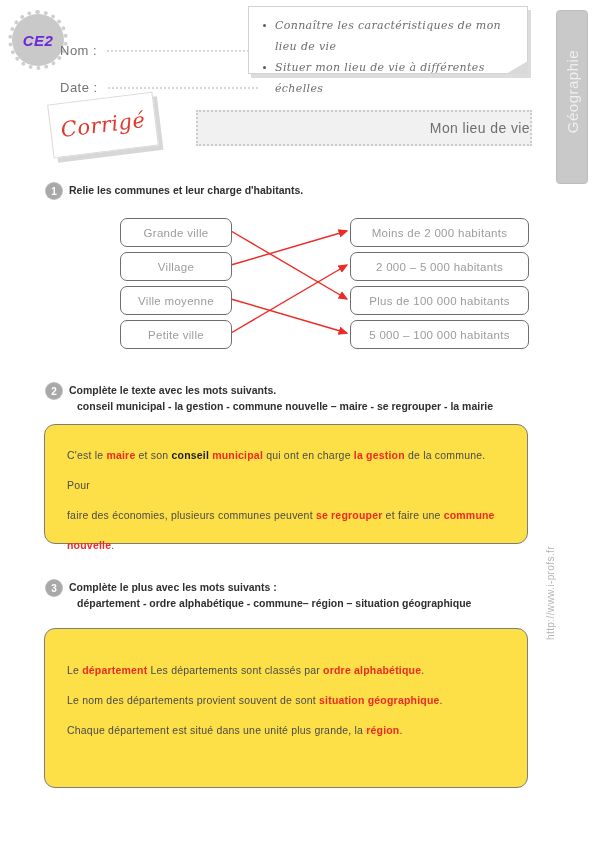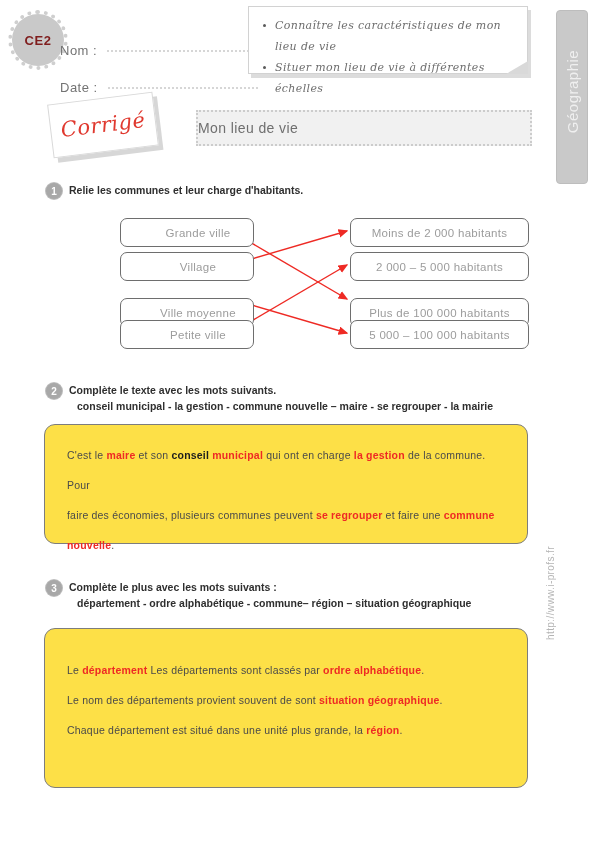--- a/index.html
+++ b/index.html
@@ -7,22 +7,22 @@
        font-family:"Liberation Sans","DejaVu Sans",sans-serif;color:#3a3a3a;}
 
   
   #header{position:absolute;left:0;top:0;width:610px;height:175px;}
 
   #ce2-badge{position:absolute;left:12px;top:14px;width:52px;height:52px;}
   #ce2-badge .disc{position:absolute;inset:0;border-radius:50%;
       background:#c9c9c9;display:flex;align-items:center;justify-content:center;}
   #ce2-badge .spikes{position:absolute;inset:-4px;border-radius:50%;
       border:4px dotted #cfcfcf;}
-  #ce2-badge .txt{color:#7f1d1d;font-size:13px;font-weight:bold;letter-spacing:.5px;
-      position:relative;z-index:2;}
+  #ce2-badge .txt{color:#6d28d9;font-size:15px;font-weight:bold;letter-spacing:.5px;
+      position:relative;z-index:2;font-style:italic;}
 
   .field{position:absolute;font-size:13px;color:#737373;letter-spacing:.5px;}
   #nom-field{left:60px;top:42px;}
   #date-field{left:60px;top:79px;}
   .field .lbl{display:inline-block;}
   .field .dots{display:inline-block;width:150px;border-bottom:2px dotted #d6d6d6;
       margin-left:6px;vertical-align:3px;height:8px;}
 
   
   #objectives{position:absolute;left:248px;top:6px;width:278px;height:66px;
@@ -41,21 +41,21 @@
   #corrige{position:absolute;left:50px;top:98px;width:104px;height:52px;
       background:#ffffff;border:1px solid #d9d9d9;
       transform:rotate(-7deg);box-shadow:4px 5px 0 0 #d7d7d7;
       display:flex;align-items:center;justify-content:center;}
   #corrige .txt{color:#e0392f;font-size:21px;
       font-family:"DejaVu Serif",serif;font-style:italic;letter-spacing:.5px;}
 
   
   #title-bar{position:absolute;left:196px;top:110px;width:332px;height:32px;
       background:#f1f1f1;border:2px dotted #cccccc;
-      display:flex;align-items:center;justify-content:flex-start;}
+      display:flex;align-items:center;justify-content:flex-end;}
   #title-bar .txt{font-size:14px;color:#6f6f6f;letter-spacing:.4px;}
 
   
   #side-tab{position:absolute;left:556px;top:10px;width:30px;height:172px;
       background:#c9c9c9;border:1px solid #bdbdbd;border-radius:4px;}
   #side-tab .label{position:absolute;left:-55px;top:72px;width:140px;
       text-align:center;transform:rotate(-90deg);
       color:#efefef;font-size:15px;letter-spacing:.5px;}
   #fiche-circle{position:absolute;left:549px;top:14px;width:44px;height:44px;
       border-radius:50%;background:#ffffff;border:2px dotted #c4c4c4;
@@ -79,23 +79,23 @@
 
   #ex1-head{left:46px;top:183px;}
   #ex2-head{left:46px;top:383px;}
   #ex3-head{left:46px;top:580px;}
 
   
   #match{position:absolute;left:0;top:218px;width:610px;height:140px;}
   .mbox{position:absolute;border:1.4px solid #6e6e6e;border-radius:7px;
       background:#ffffff;display:flex;align-items:center;justify-content:center;
       font-size:11.5px;color:#9c9c9c;letter-spacing:.3px;}
-  .left-box{left:120px;width:110px;height:27px;padding-left:22px;}
+  .left-box{left:120px;width:110px;height:27px;}
   .right-box{left:350px;width:177px;height:27px;}
-  .r0{top:0;}.r1{top:34px;}.r2{top:80px;}.r3{top:102px;}
+  .r0{top:0;}.r1{top:34px;}.r2{top:68px;}.r3{top:102px;}
   #lines{position:absolute;left:0;top:0;width:610px;height:140px;}
 
   
   .panel{position:absolute;border:1px solid #7d7d7d;border-radius:11px;
       background:#fde047;}
   #panel2{left:44px;top:424px;width:484px;height:120px;}
   #panel3{left:44px;top:628px;width:484px;height:160px;}
   .panel p{margin:0;font-size:10.5px;color:#4a4a4a;letter-spacing:.2px;}
   #panel2 p{padding:0 22px;line-height:30px;}
   #panel2{padding-top:15px;box-sizing:border-box;}

